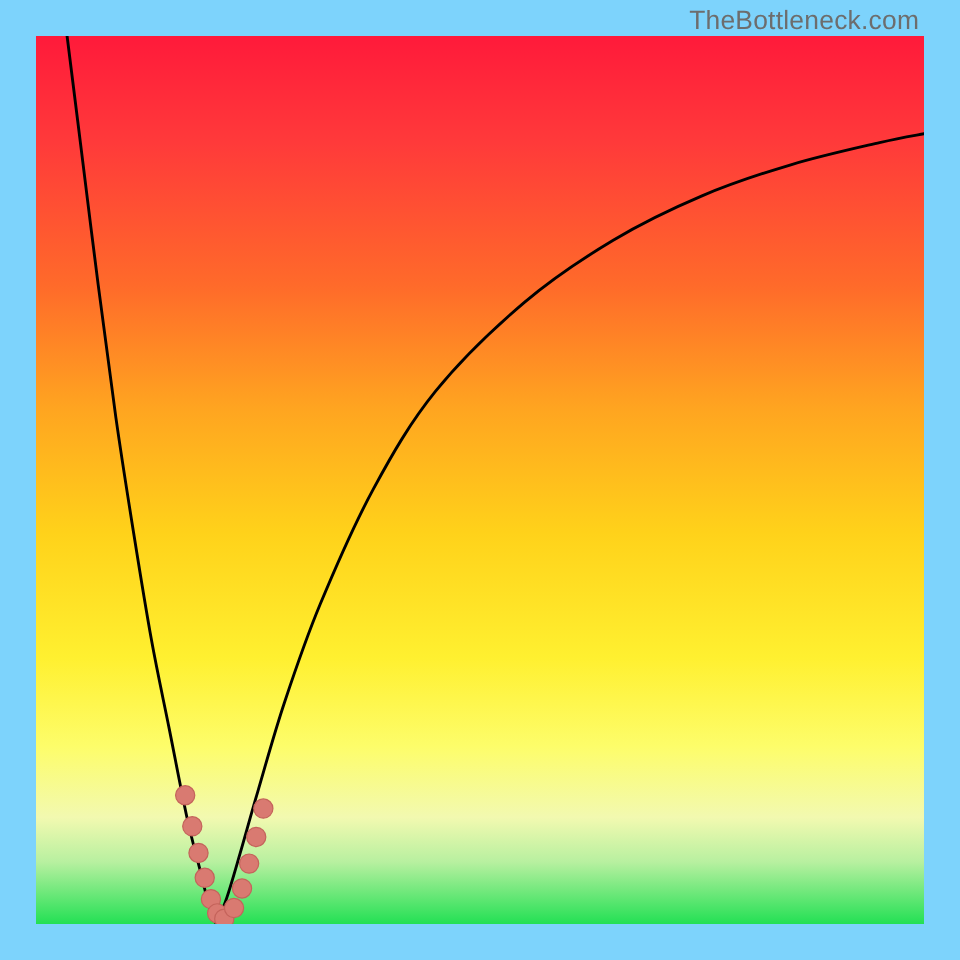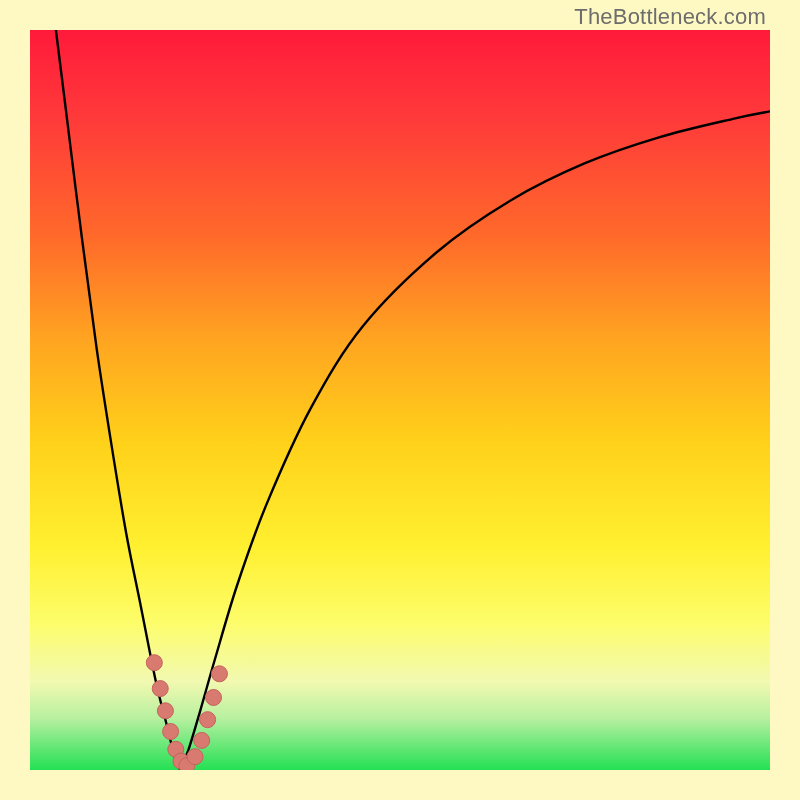--- a/index.html
+++ b/index.html
@@ -10,21 +10,21 @@
     overflow: hidden;
     background: #000;
     font-family: Arial, Helvetica, sans-serif;
   }
   .frame {
     position: absolute;
     left: 0;
     top: 0;
     width: 800px;
     height: 800px;
-    background: #fef9c3;
+    background: #7dd3fc;
   }
   .plot-area {
     position: absolute;
     left: 30px;
     top: 30px;
     width: 740px;
     height: 740px;
     overflow: hidden;
   }
   .gradient {

